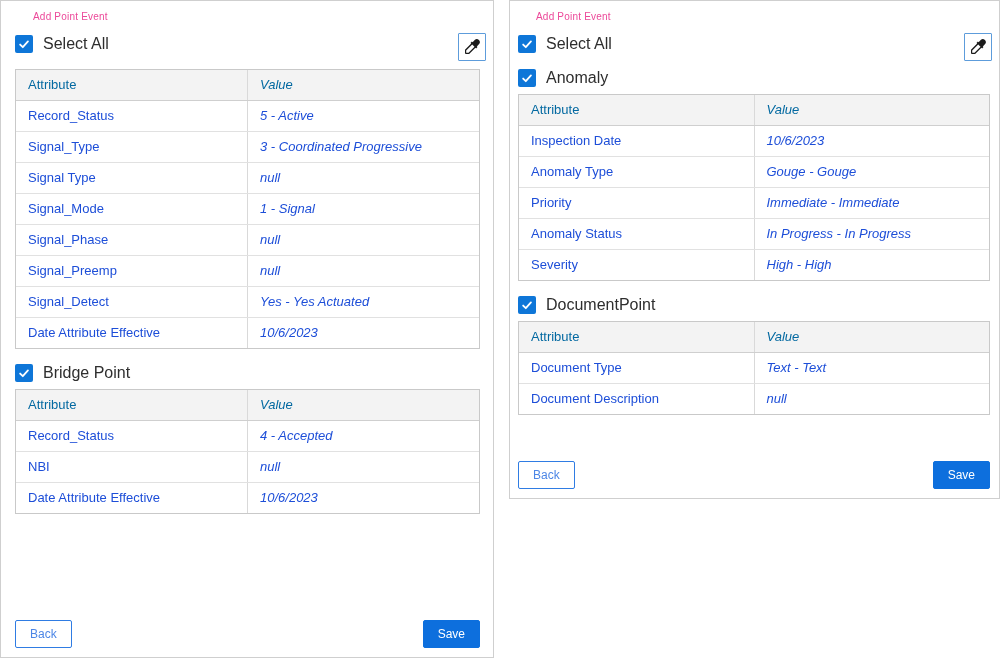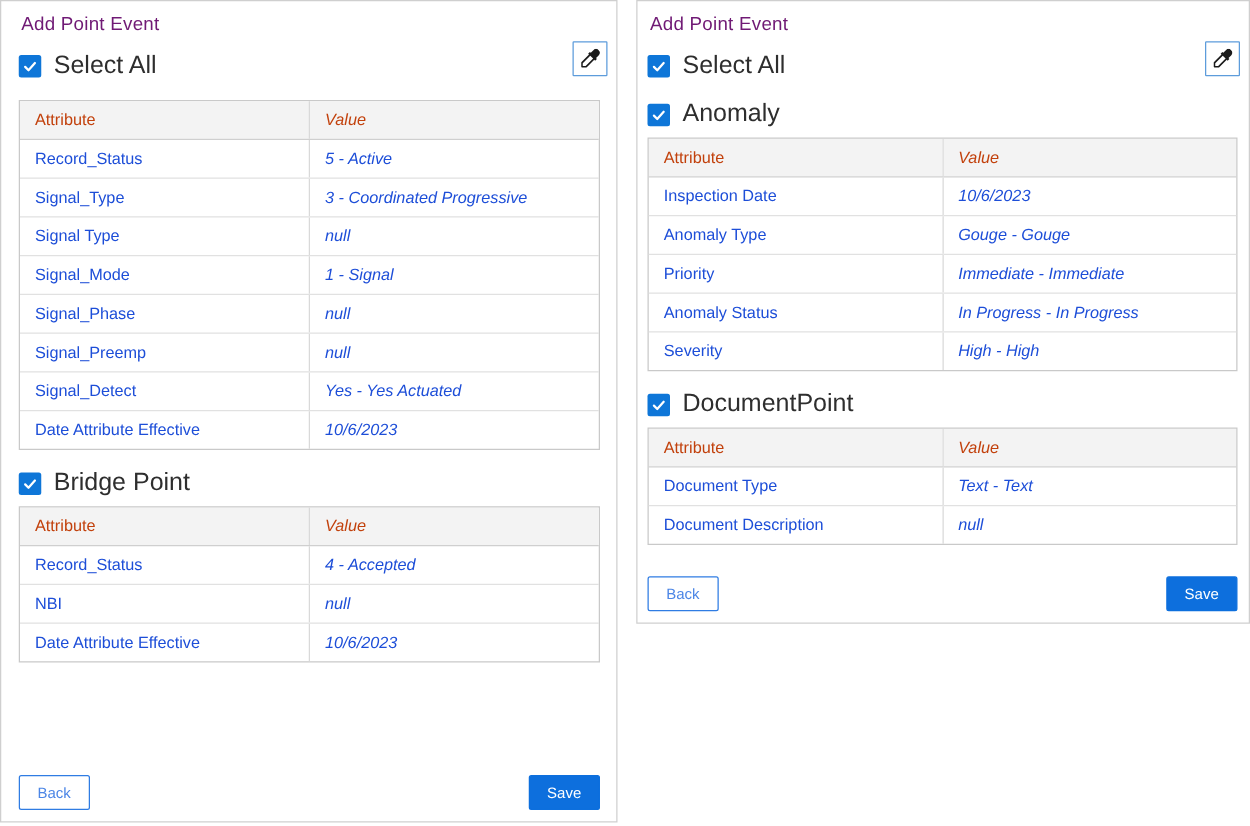--- a/index.html
+++ b/index.html
@@ -16,54 +16,54 @@
     position: absolute; top: 0;
     background: #fff;
     border: 1px solid #cfcfcf;
     display: flex; flex-direction: column;
     padding: 10px 13px 9px 14px;
   }
   .panel.p0 { left: 0; width: 494px; height: 658px; }
   .panel.p1 { left: 509px; width: 491px; height: 499px; padding-left: 8px; padding-right: 9px; }
 
   .title {
-    font-size: 15px; font-weight: 400; color: #701a75;
-    margin: 0 0 13px 2px; letter-spacing: .2px;
+    font-size: 10px; font-weight: 400; color: #ec4899;
+    margin: 0 0 13px 18px; letter-spacing: .2px;
   }
 
   .chk-row { display: flex; align-items: center; gap: 10px; cursor: pointer; }
   .select-all { margin-bottom: 16px; }
   .chk {
     width: 18px; height: 18px; flex: none;
     background: var(--chk-blue, #0e76d8);
     border-radius: 2px;
     display: flex; align-items: center; justify-content: center;
   }
   .chk svg { display: block; }
-  .chk-label { font-size: 20px; color: #2e2e2e; }
+  .chk-label { font-size: 16px; color: #2e2e2e; }
 
   .tool-btn {
     position: absolute; top: 32px; right: 7px;
     width: 28px; height: 28px;
     background: #fff; border: 1px solid #5d9cdb;
     display: flex; align-items: center; justify-content: center;
     padding: 0; cursor: pointer; border-radius: 1px;
   }
   .tool-btn svg { display: block; }
 
   .group .chk-row { margin-bottom: 7px; }
   .tablewrap { border: 1px solid #c9c9c9; margin-bottom: 15px; background: #fff; }
   table.attr-table { width: 100%; border-collapse: collapse; table-layout: fixed; }
   .attr-table th, .attr-table td {
     width: 50%; text-align: left; font-weight: 400;
     font-size: 13px; padding: 0 12px; height: 31px;
     color: #1d4ed8; overflow: hidden; white-space: nowrap;
   }
   .attr-table thead th {
-    background: #f3f3f3; color: #c2410c; height: 30px;
+    background: #f3f3f3; color: #0369a1; height: 30px;
     border-bottom: 1px solid #cfcfcf;
   }
   .attr-table tbody td { border-bottom: 1px solid #e1e1e1; }
   .attr-table tbody tr:last-child td { border-bottom: none; }
   .attr-table .col-value { border-left: 1px solid #d9d9d9; font-style: italic; }
 
   .footer {
     margin-top: auto;
     display: flex; justify-content: space-between; align-items: center;
   }

